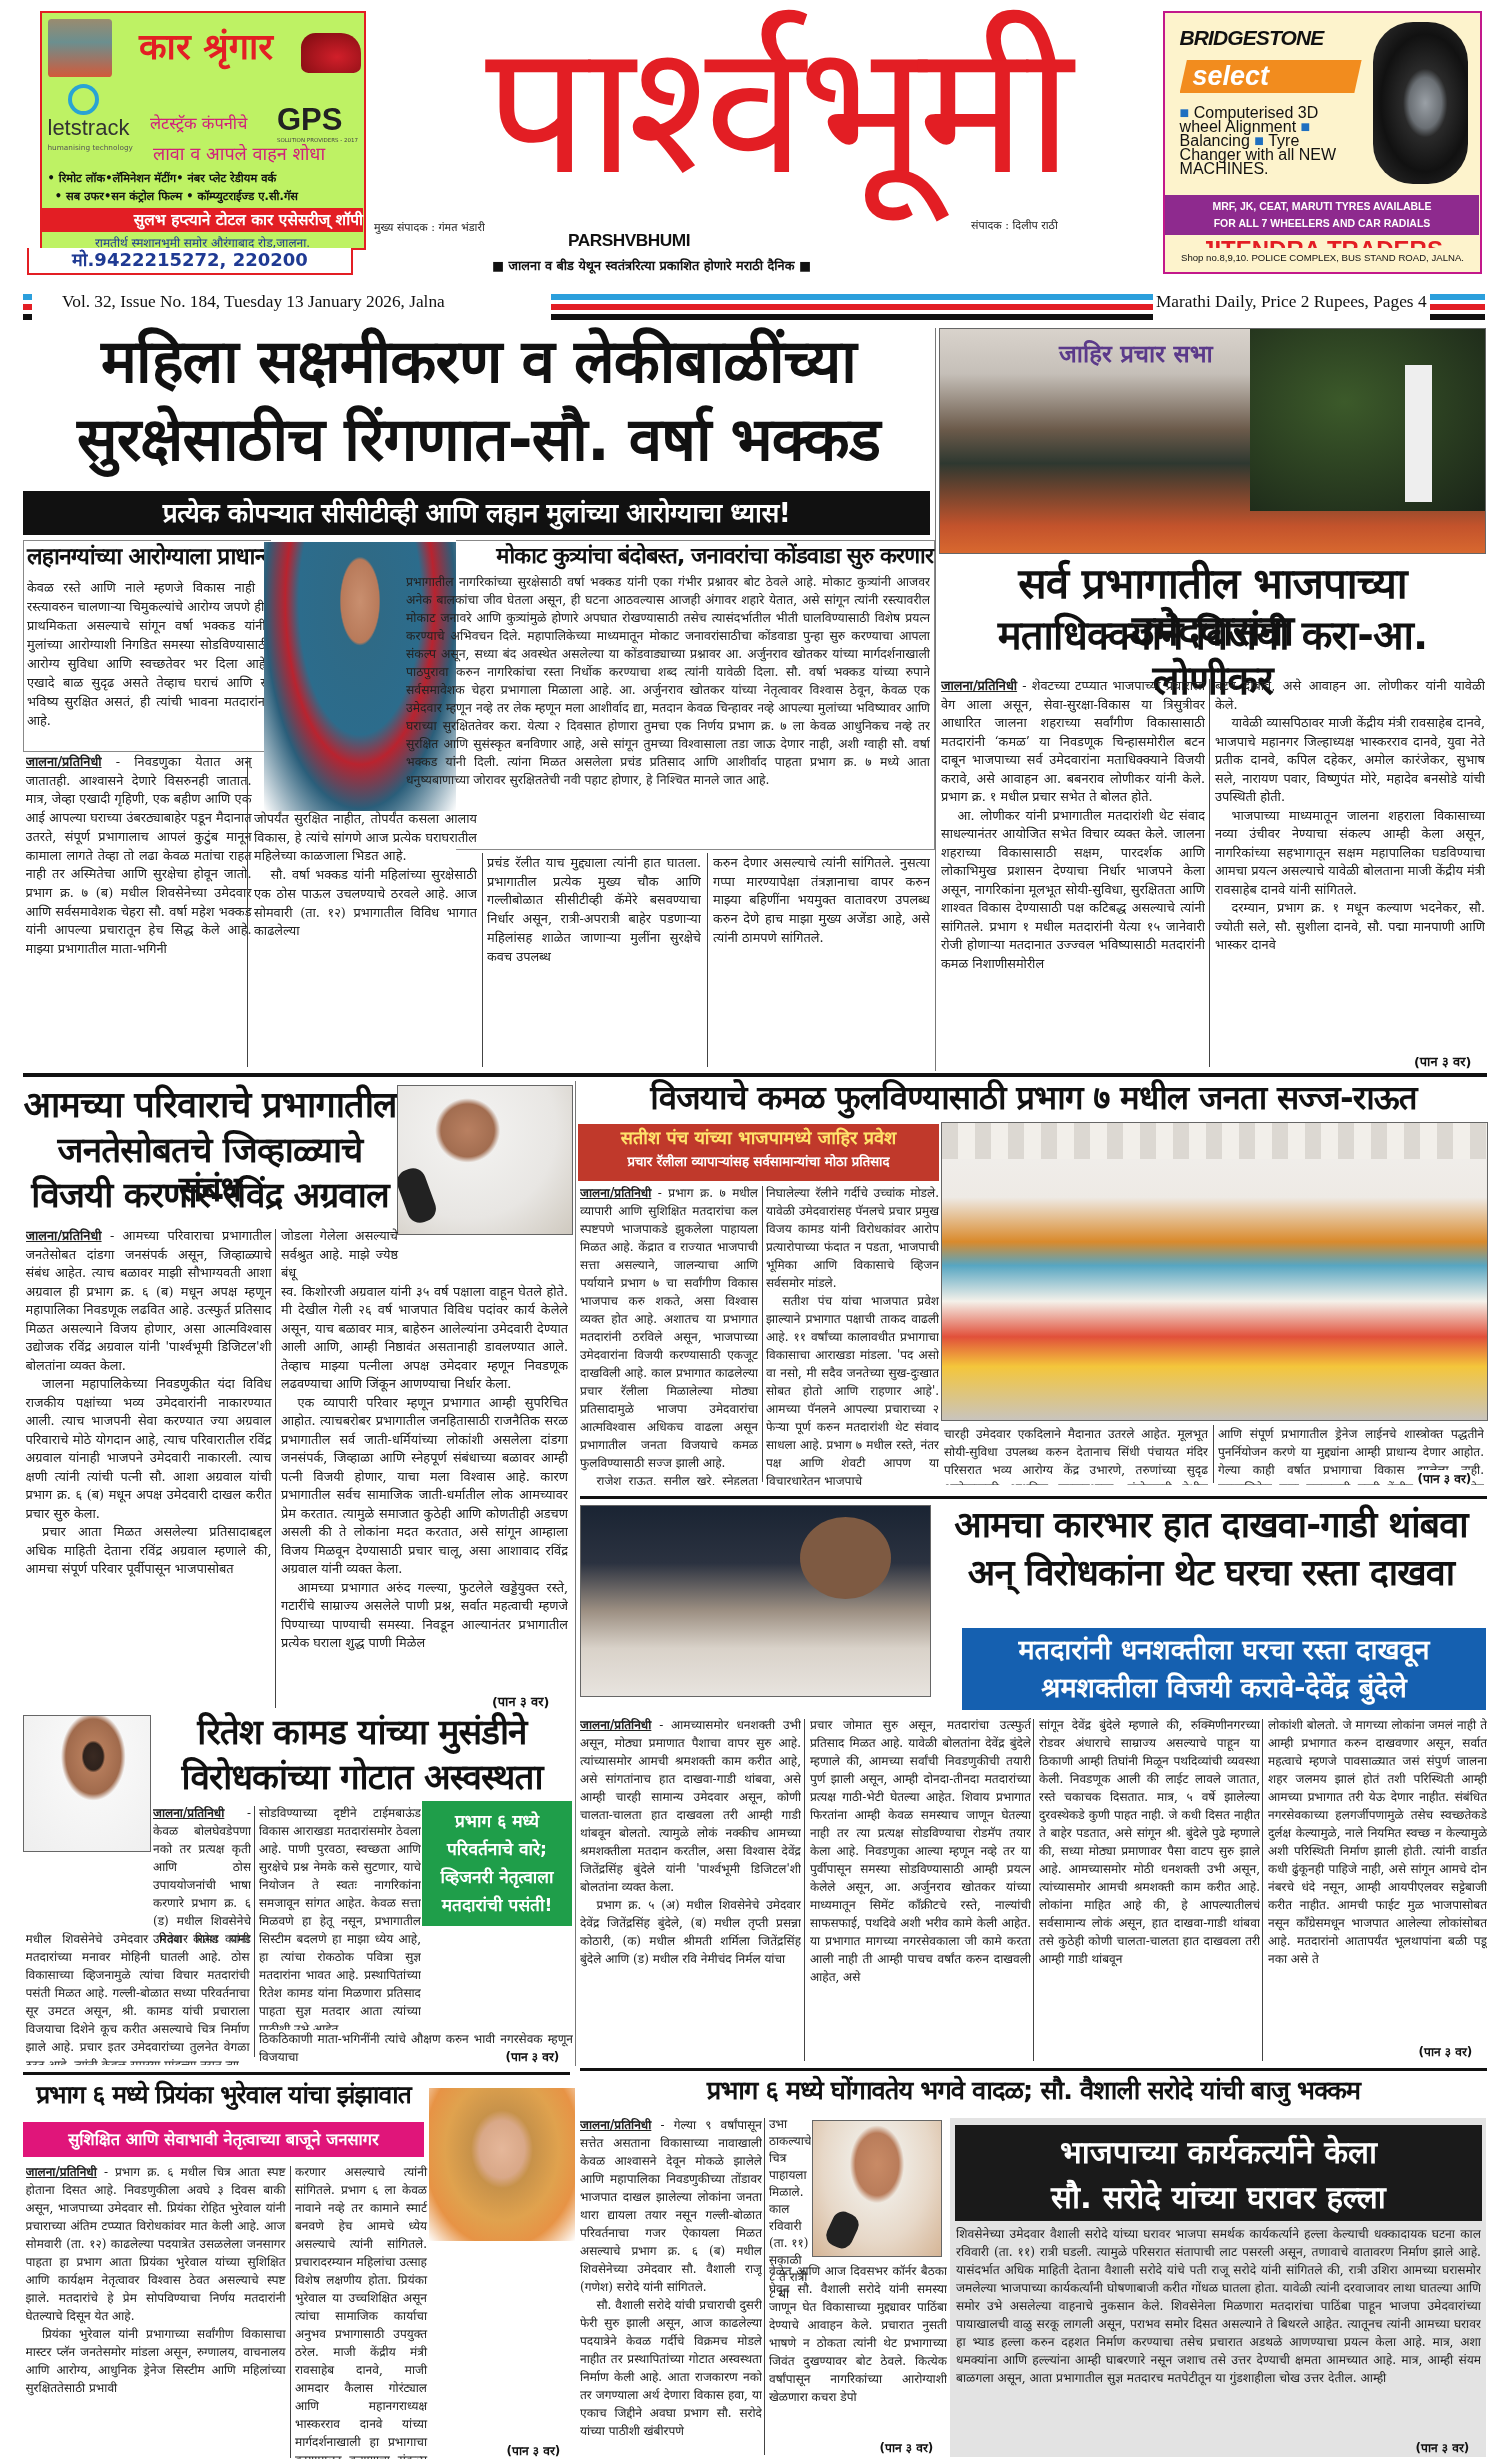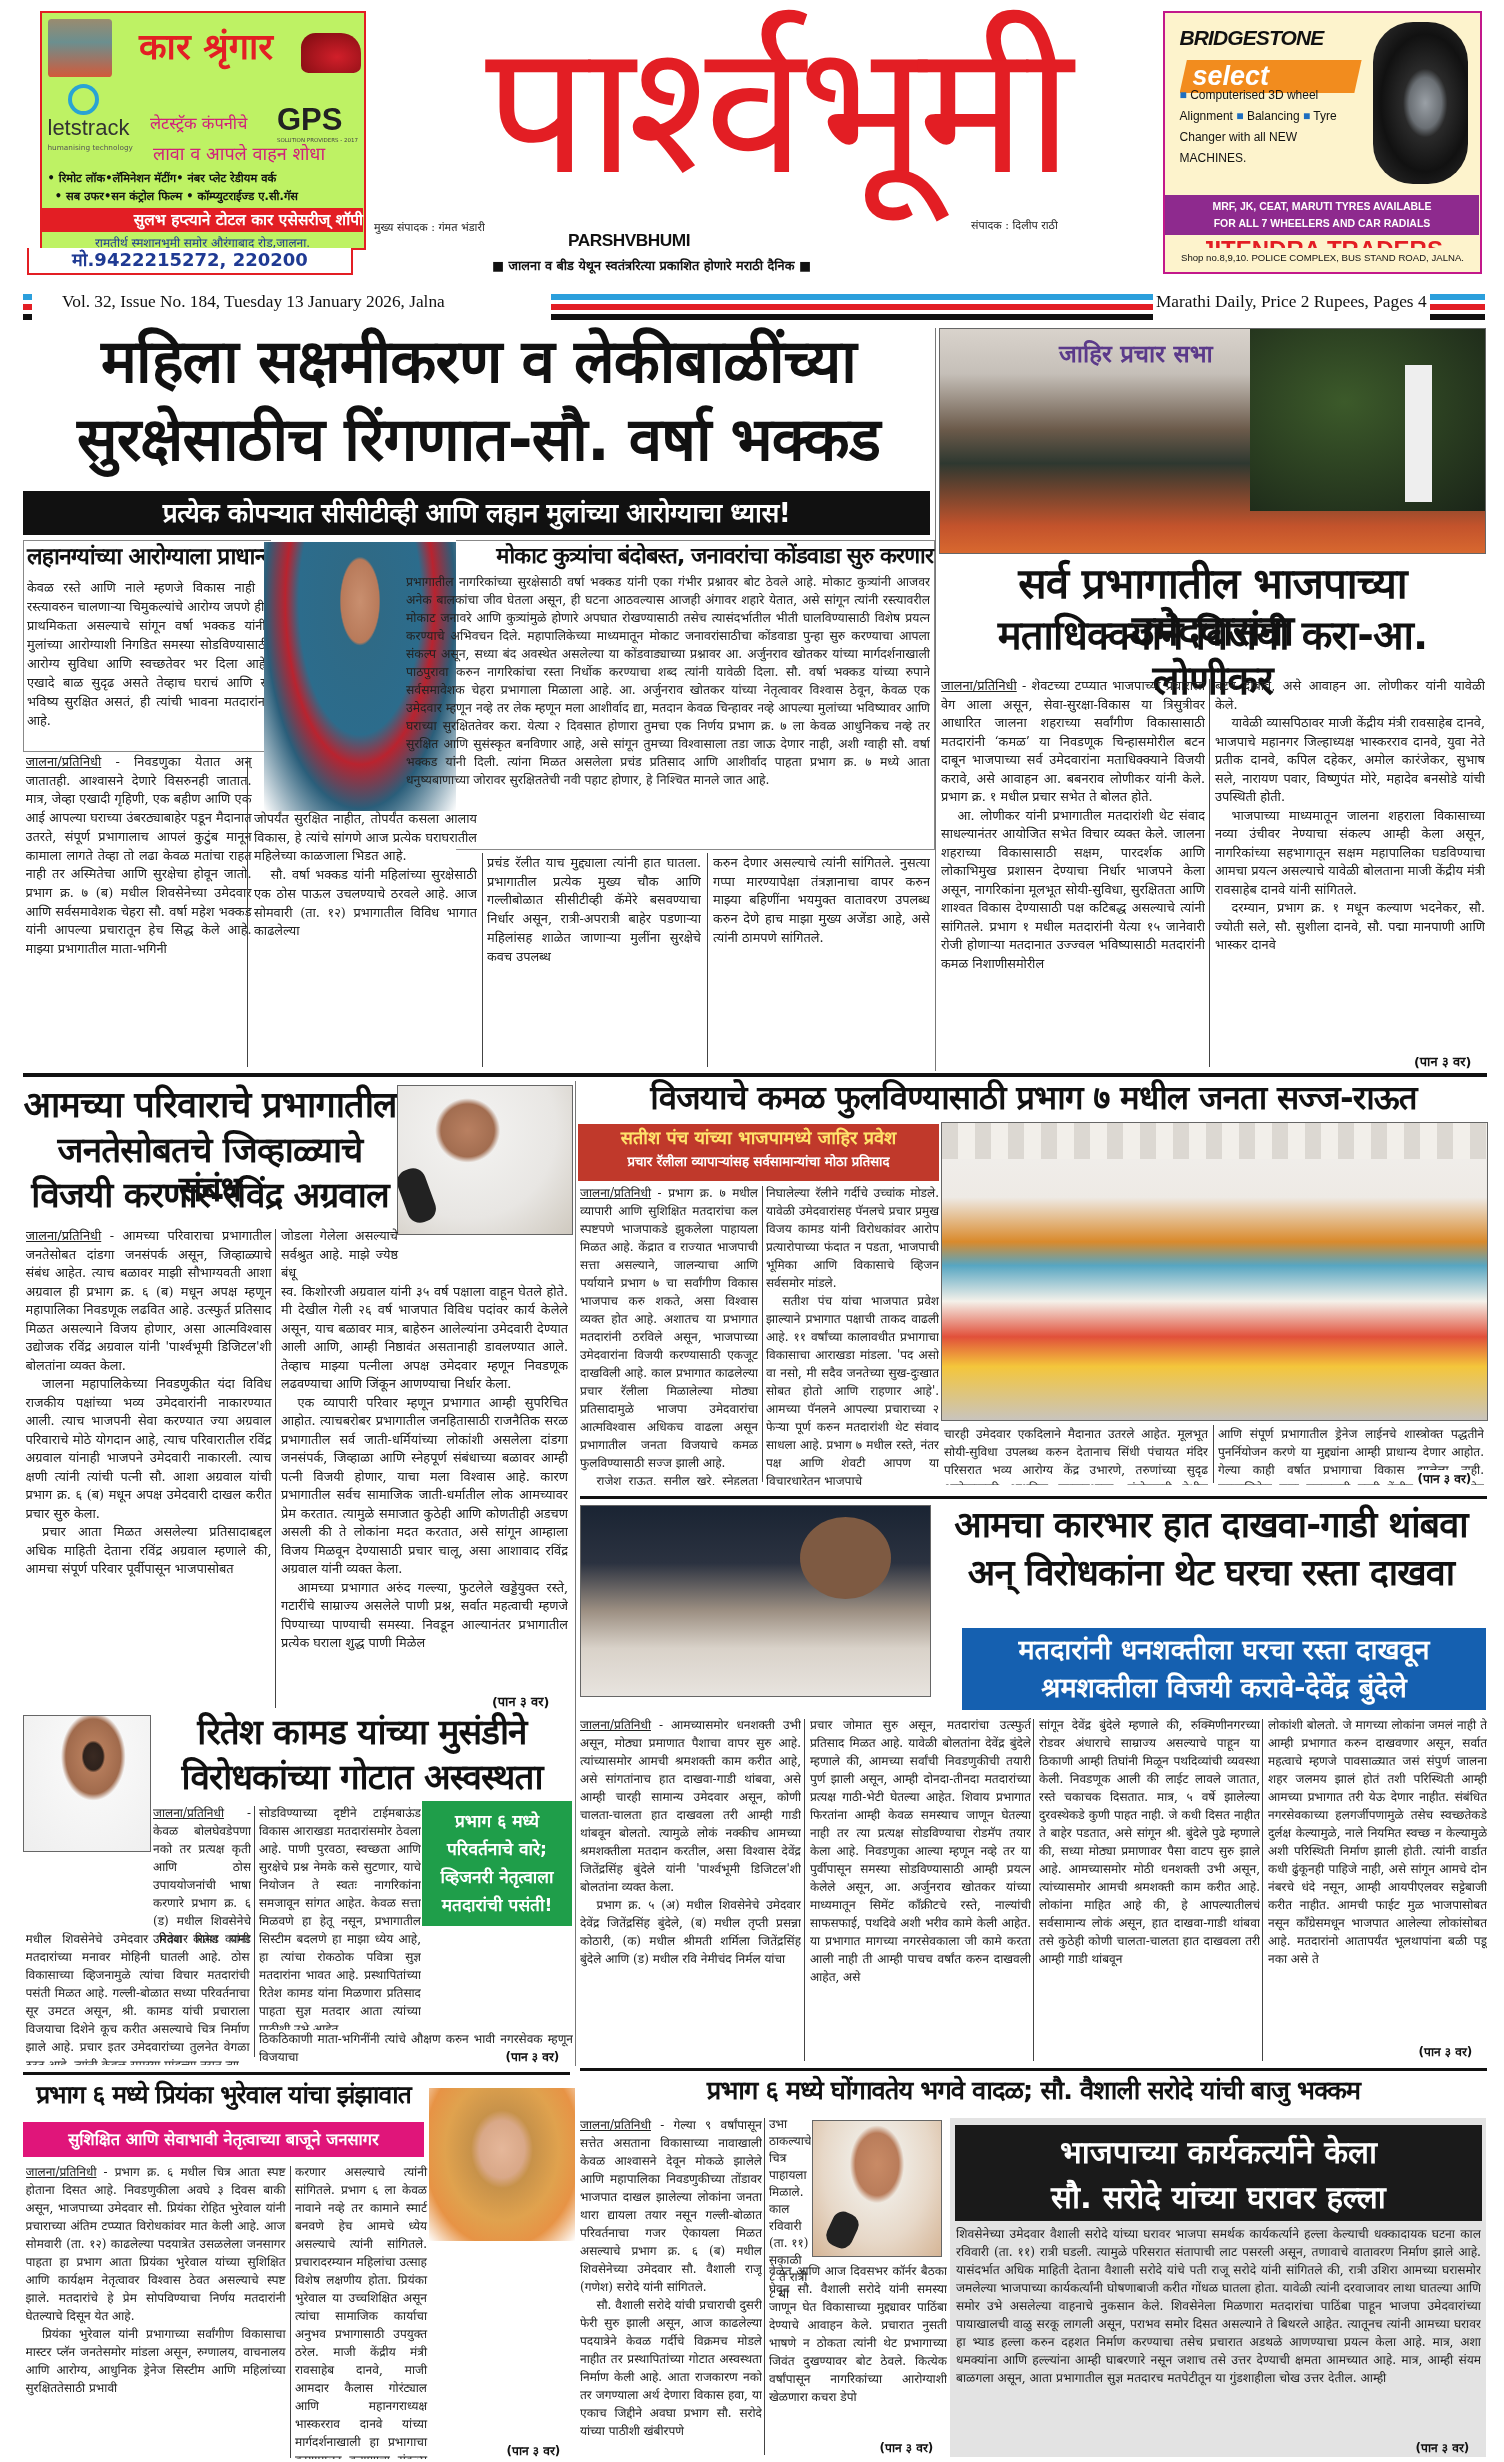--- a/index.html
+++ b/index.html
@@ -2,21 +2,21 @@
 <html style="font-size:14.6px"><head>
 <meta charset="utf-8">
 <style>
 *{box-sizing:border-box;margin:0;padding:0}
 body{width:1505px;height:2462px;background:#fff;font-family:"DejaVu Sans",sans-serif;color:#111;position:relative;overflow:hidden}
 .abs{position:absolute}
 .hl{font-family:"DejaVu Sans",sans-serif;font-weight:bold;color:#111;line-height:1.12;letter-spacing:-0.9px}
 .body-text{font-family:"DejaVu Serif",serif;font-size:14px;line-height:23px;color:#222;text-align:justify}
 .body-text p{margin-bottom:0;text-indent:16.4px}
 .body-text p.first{text-indent:0}
-.dateline{text-decoration:underline;font-weight:normal}
+.dateline{text-decoration:underline;font-weight:bold}
 .col{position:absolute;overflow:hidden}
 .vrule{position:absolute;width:0.9px;background:#444}
 .hrule{position:absolute;height:3.6px;background:#111}
 .photo{position:absolute;overflow:hidden;border:0.9px solid #666}
 .cont{font-weight:bold;font-family:"DejaVu Sans",sans-serif;white-space:nowrap}
 
 .ad-left{left:40px;top:11px;width:326px;height:239px;border:2.7px solid #e31e24;background:#bef264}
 .ad-right{left:1163px;top:11px;width:319px;height:239px;border:2.7px solid #c2188b;background:#fdf3cc}
 
 .mast-title{left:429px;top:4.6px;width:693px;height:210px;color:#e31e24;font-family:"DejaVu Sans",sans-serif;font-weight:normal;font-size:181px;line-height:210px;text-align:center;letter-spacing:-7.3px}
@@ -45,21 +45,21 @@
 
 <div class="abs mast-title">पार्श्वभूमी</div>
 <div class="abs" style="left:374px;top:219px;font-size:11px;color:#222">मुख्य संपादक : गंमत भंडारी</div>
 <div class="abs" style="left:971px;top:217px;font-size:11px;color:#222">संपादक : दिलीप राठी</div>
 <div class="abs" style="left:538px;top:230px;width:182px;text-align:center;font-size:17.3px;font-weight:bold;font-family:'Liberation Sans',sans-serif;letter-spacing:-0.5px">PARSHVBHUMI</div>
 <div class="abs" style="left:492px;top:256px;width:638px;font-size:12.8px;font-weight:bold;color:#111;white-space:nowrap">■ जालना व बीड येथून स्वतंत्ररित्या प्रकाशित होणारे मराठी दैनिक ■</div>
 
 <div class="abs ad-right">
   <div class="abs" style="left:14.6px;top:12.8px;font-size:21px;font-weight:bold;font-style:italic;color:#111;font-family:'Liberation Sans',sans-serif;letter-spacing:-0.9px">BRIDGESTONE</div>
   <div class="abs" style="left:14.6px;top:47px;width:182px;height:33px;background:#f28c1e;color:#fff;font-size:27px;font-style:italic;font-weight:bold;line-height:33px;padding-left:12.8px;font-family:'Liberation Sans',sans-serif;clip-path:polygon(4% 0,100% 0,96% 100%,0 100%)">select</div>
-  <div class="abs" style="left:14.6px;top:72px;width:182px;font-size:12px;line-height:21px;color:#111;font-family:'Liberation Sans',sans-serif">
+  <div class="abs" style="left:14.6px;top:93px;width:182px;font-size:16px;line-height:14px;color:#111;font-family:'Liberation Sans',sans-serif">
     <span style="color:#1f6fc0">■</span> <span>Computerised 3D wheel Alignment</span>
     <span style="color:#1f6fc0">■</span> <span>Balancing</span>
     <span style="color:#1f6fc0">■</span> <span>Tyre Changer with all NEW MACHINES.</span>
   </div>
   <div class="abs" style="left:208px;top:9px;width:95px;height:162px;border-radius:40px;background:radial-gradient(ellipse at 55% 50%,#9aa0a6 0,#6a6f74 22%,#2a2a2a 30%,#111 60%,#333 100%)"></div>
   <div class="abs" style="left:0;top:182px;width:314px;height:40px;background:#8e2a8e;color:#fff;text-align:center;font-size:10.5px;font-weight:bold;line-height:17.3px;padding-top:2.7px;font-family:'Liberation Sans',sans-serif">
     <div>MRF, JK, CEAT, MARUTI TYRES AVAILABLE</div>
     <div>FOR ALL 7 WHEELERS AND CAR RADIALS</div>
   </div>
   <div class="abs" style="left:0;top:223px;width:314px;text-align:center;font-size:24px;font-weight:bold;color:#e31e24;font-family:'Liberation Sans',sans-serif">JITENDRA TRADERS</div>

